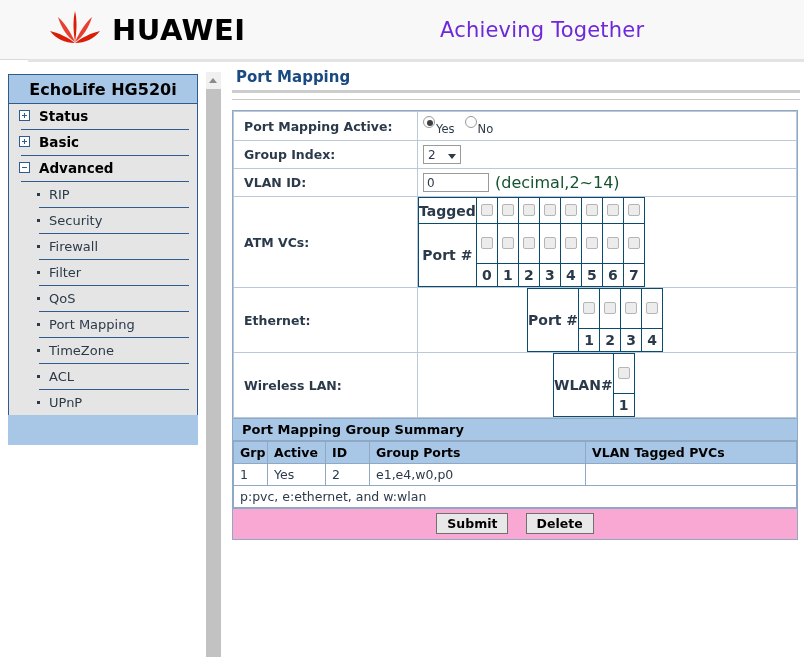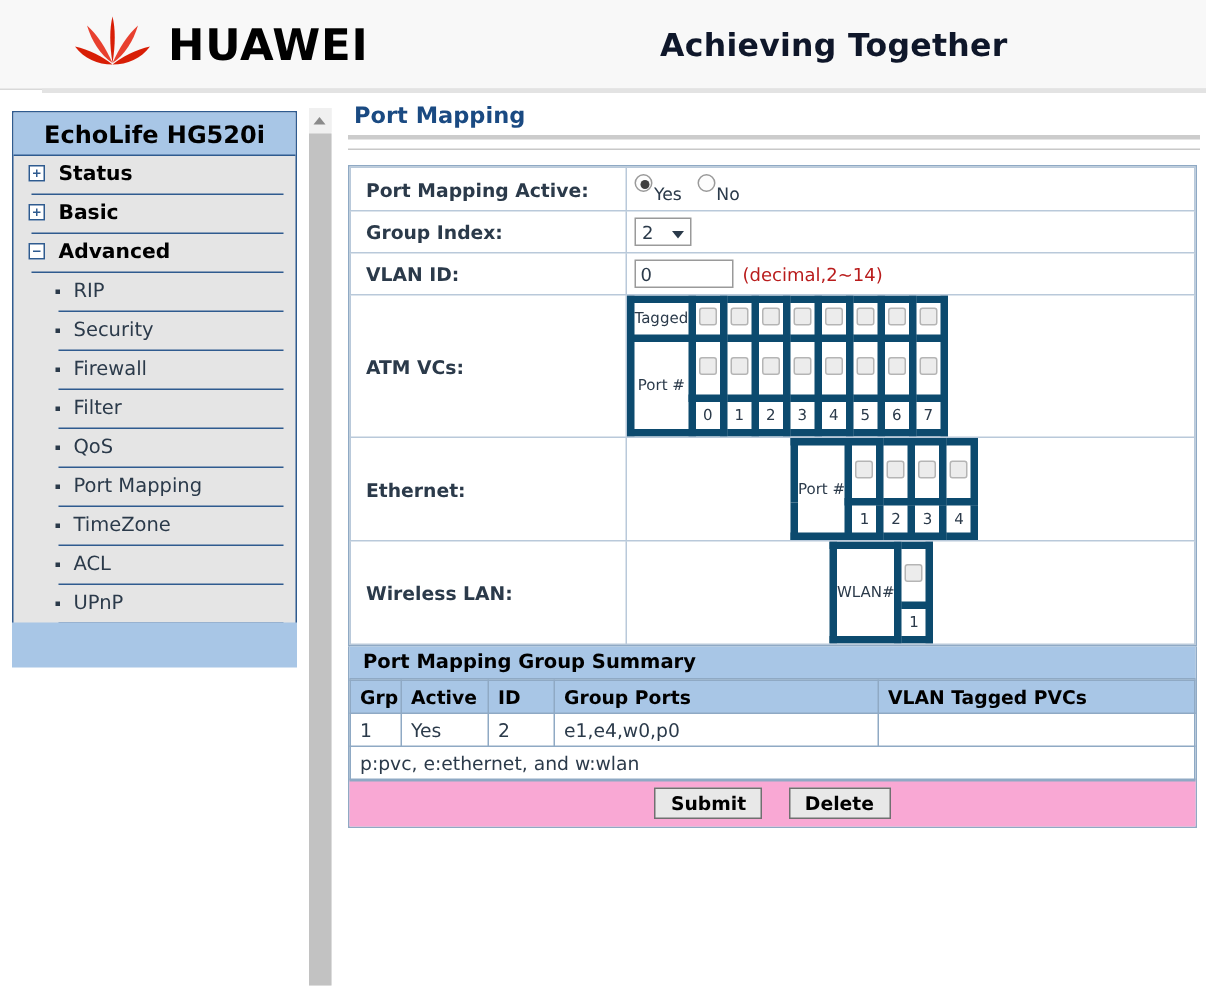--- a/index.html
+++ b/index.html
@@ -26,22 +26,22 @@
     width: 62px; height: 42px;
   }
   #huawei-wordmark {
     position: absolute; left: 84px; top: 13px;
     font-size: 29px; font-weight: bold; letter-spacing: 0.5px;
     color: #000000;
     font-family: "DejaVu Sans", "Liberation Sans", sans-serif;
   }
   #brand-slogan {
     position: absolute; left: 412px; top: 18px;
-    font-size: 21px; font-weight: bold;
-    color: #0f172a;
+    font-size: 21px; font-weight: normal;
+    color: #6d28d9;
     letter-spacing: 0.2px;
   }
   #header-rule {
     position: absolute; left: 28px; top: 59px; right: 0; height: 3px;
     background: #e3e3e3;
   }
 
   
   #sidebar {
     position: absolute; left: 8px; top: 74px;
@@ -199,34 +199,35 @@
   }
 
   
   .text-input {
     display: inline-block; width: 66px; height: 19px;
     border: 1px solid #9a9a9a; background: #fff;
     font-size: 12px; color: #2b3a4a;
     line-height: 18px; padding-left: 3px;
     vertical-align: middle;
   }
-  .hint { font-size: 12px; color: #b91c1c; margin-left: 6px; vertical-align: middle; }
+  .hint { font-size: 16px; color: #14532d; margin-left: 6px; vertical-align: middle; }
 
   
   .cb {
     display: inline-block; width: 12px; height: 12px;
     border: 1px solid #b5b5b5; border-radius: 2px;
     background: #ececec;
   }
   table.grid { border-collapse: collapse; table-layout: fixed; }
   table.grid td {
-    border: 5px solid #0c4a6e;
+    border: 1px solid #0c4a6e;
     text-align: center; vertical-align: middle;
-    font-size: 10px; color: #2b3a4a;
+    font-size: 14px; color: #2b3a4a;
     padding: 0;
+    font-weight: bold;
   }
   td.rowhdr {
     font-size: 12px; color: #2b3a4a;
     padding: 0 4px; white-space: nowrap; text-align: right;
   }
   td.cbcell { width: 21px; height: 26px; }
   td.numcell { width: 21px; height: 23px; }
 
   .gridwrap-atm { padding: 0; }
 

